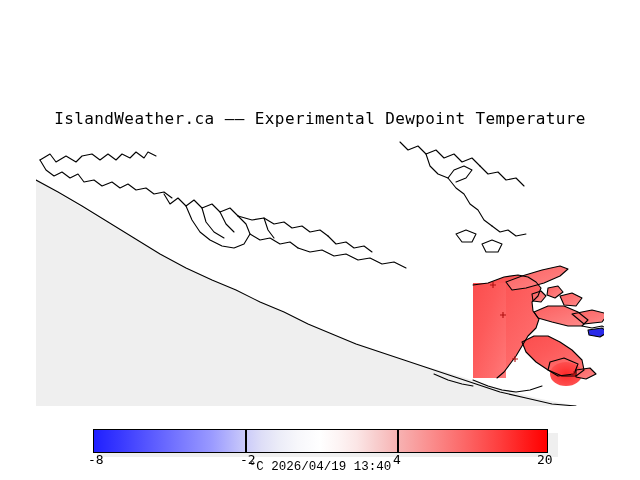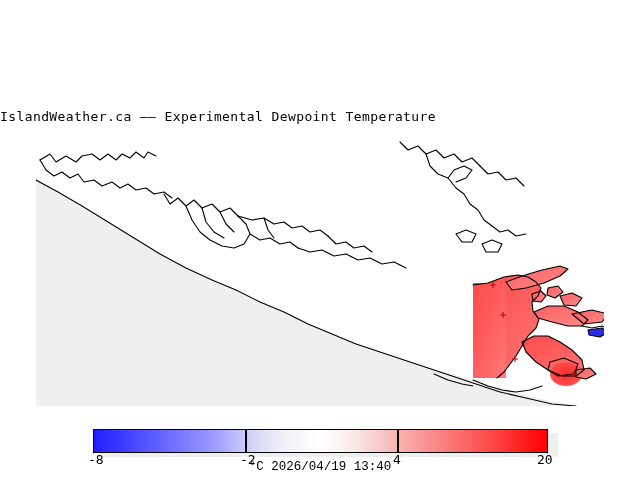--- a/index.html
+++ b/index.html
@@ -22,22 +22,23 @@
     height: 480px;
     background: #ffffff;
   }
 
   
   #map-title {
     position: absolute;
     left: 0;
     top: 109px;
     width: 640px;
+    text-align: center;
     font-family: "DejaVu Sans Mono", "Liberation Mono", monospace;
-    font-size: 13px;
+    font-size: 16px;
     letter-spacing: 0.4px;
     color: #000000;
     white-space: nowrap;
   }
 
   
   #plot-area {
     position: absolute;
     left: 36px;
     top: 136px;

